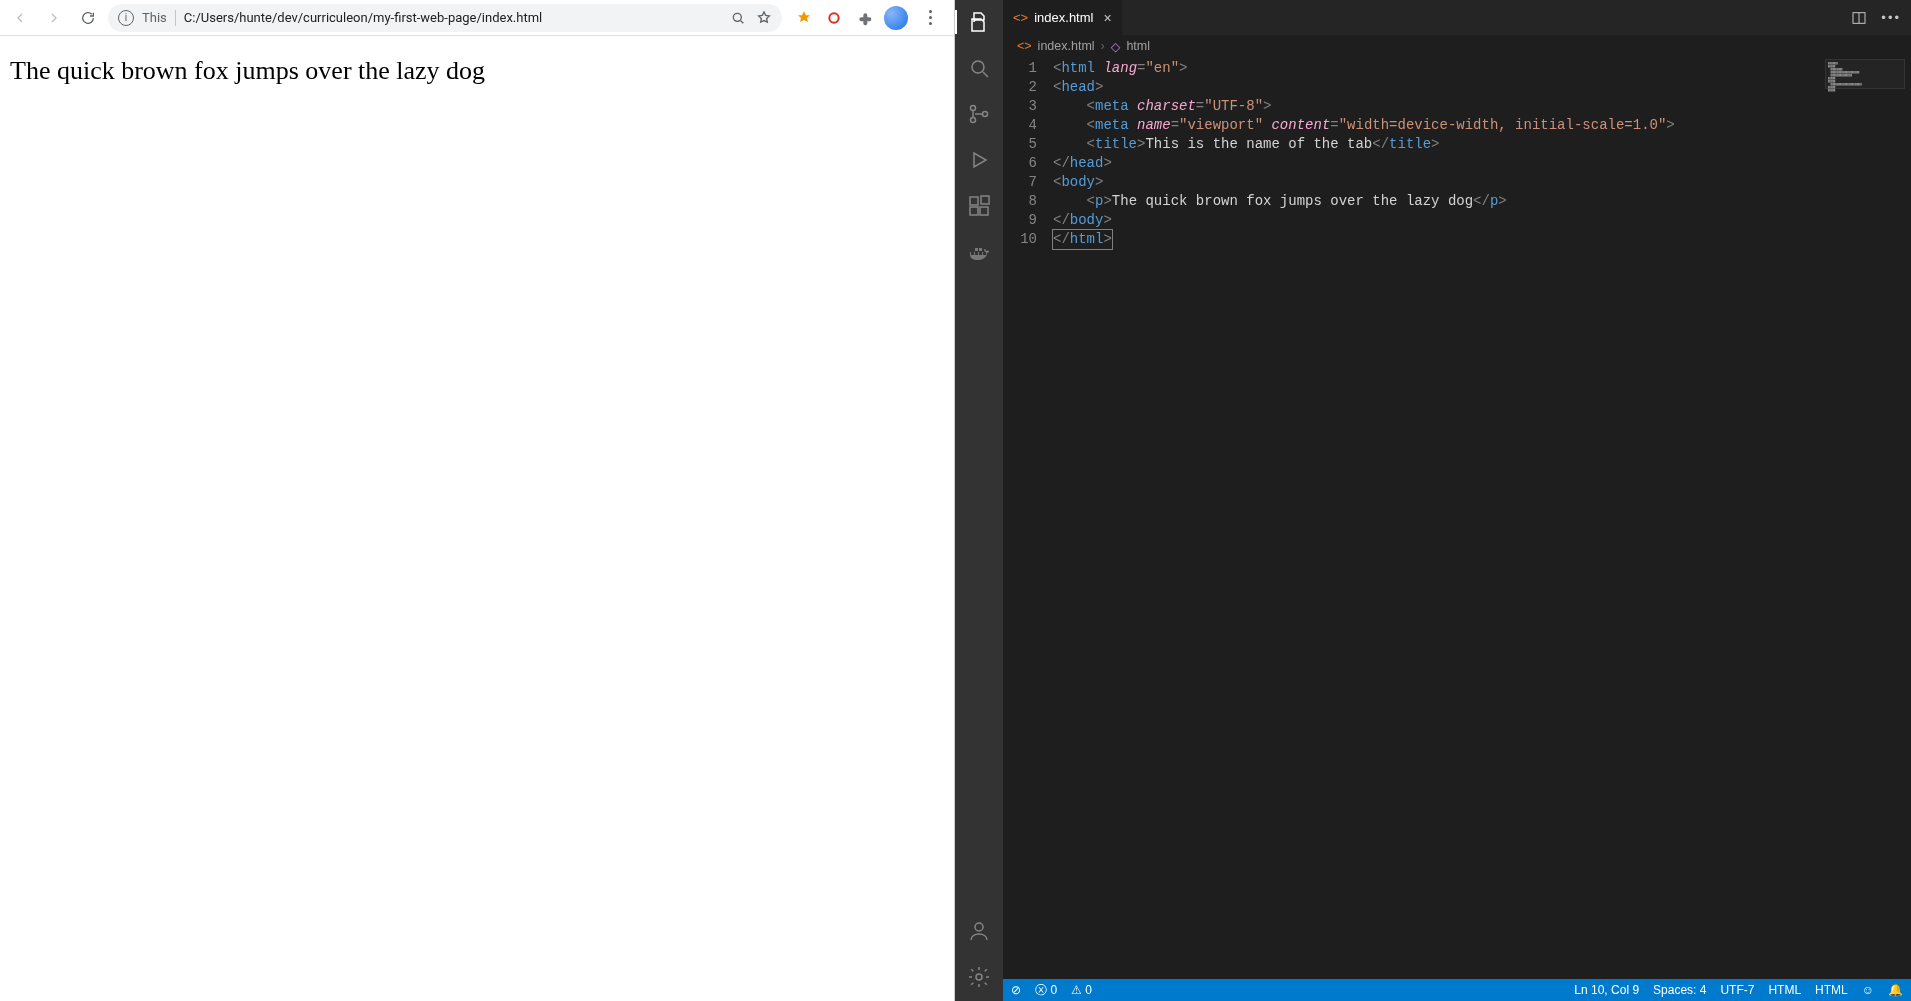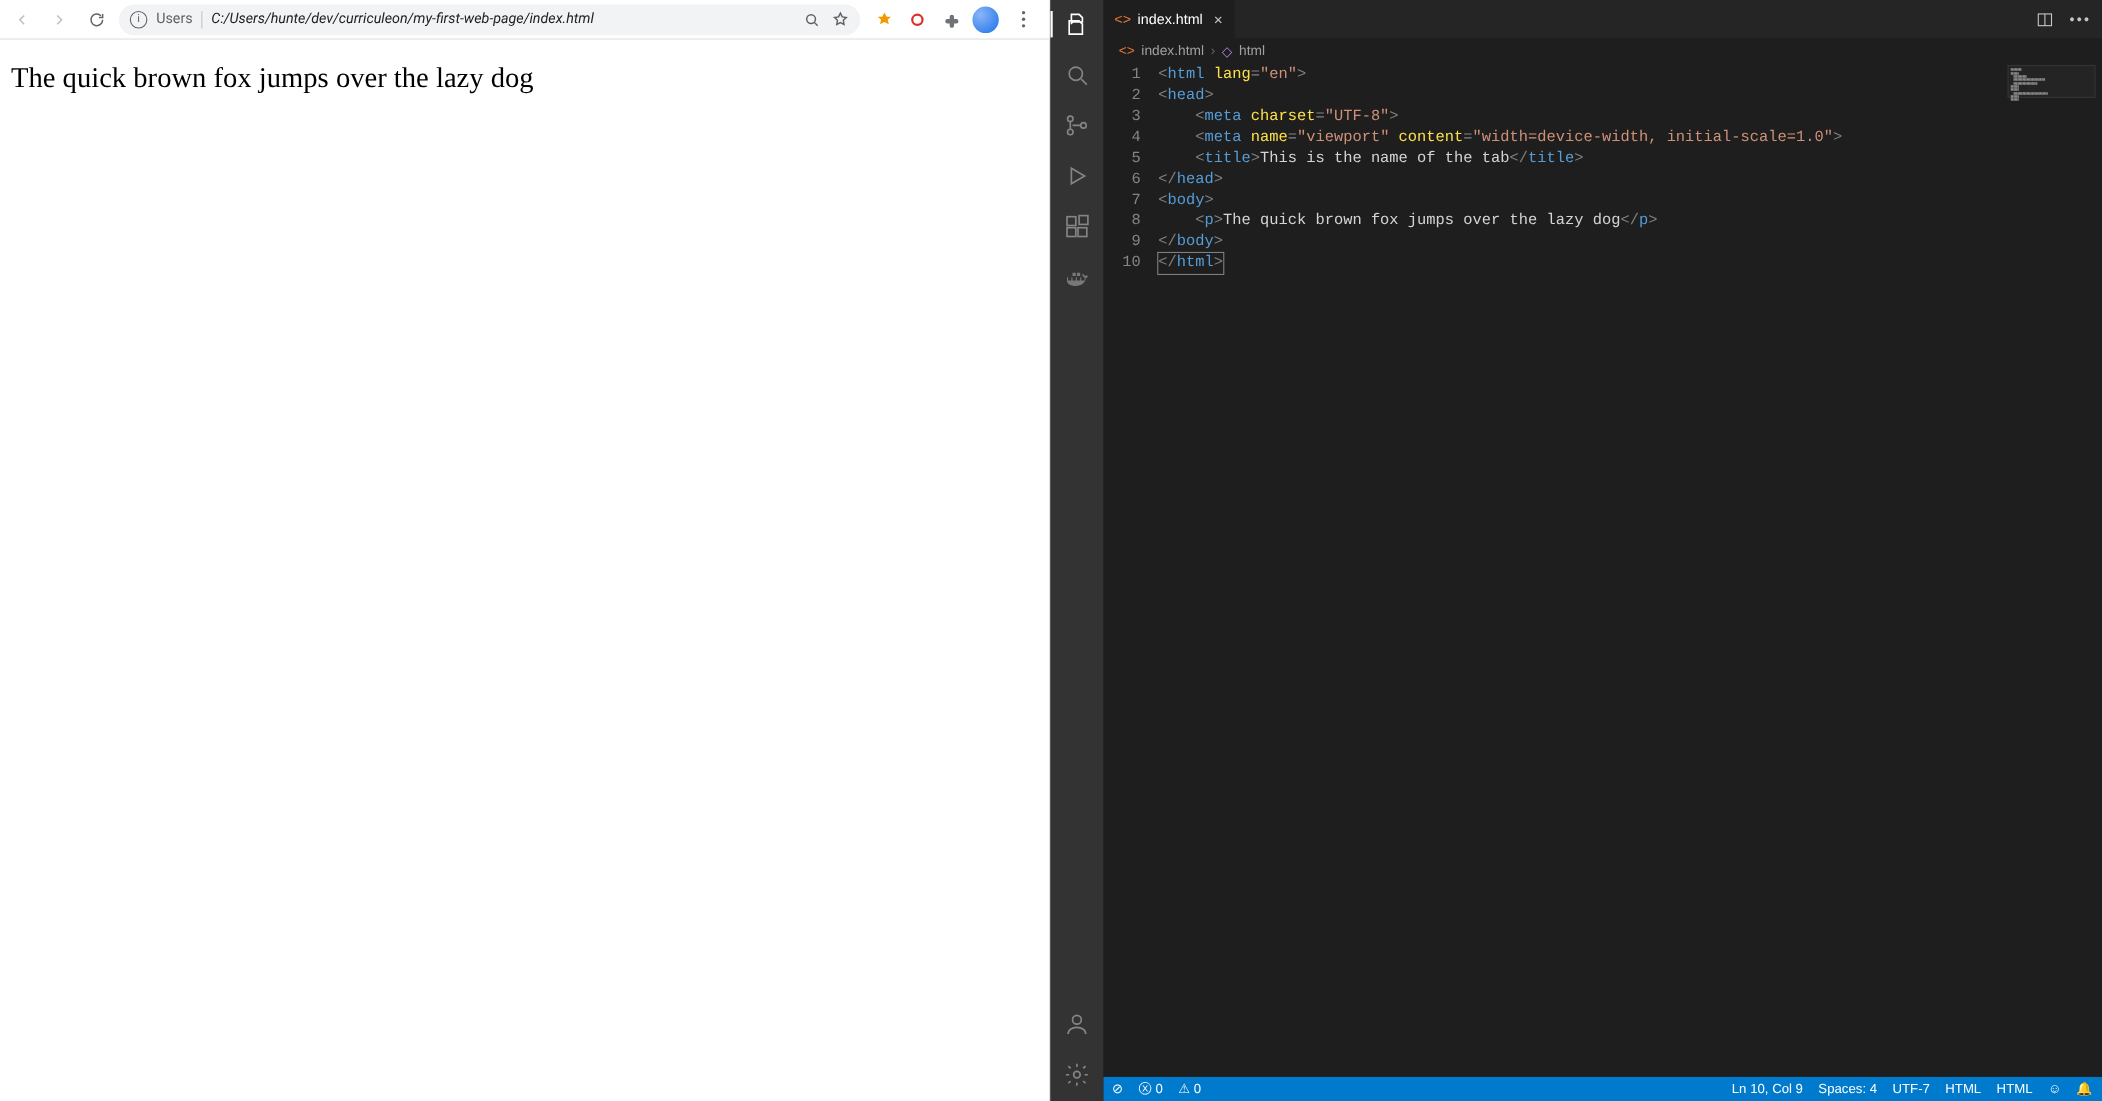--- a/index.html
+++ b/index.html
@@ -8,21 +8,21 @@
 
   
   .browser { width: 955px; height: 100%; background: #fff; display: flex; flex-direction: column; border-right: 1px solid #ccc; }
   .toolbar { height: 36px; display: flex; align-items: center; padding: 0 6px; gap: 6px; border-bottom: 1px solid #e0e0e0; background: #fff; }
   .nav-btn { width: 28px; height: 28px; display:flex; align-items:center; justify-content:center; border-radius: 50%; color:#5f6368; }
   .nav-btn.disabled { color:#bdbdbd; }
   .addrbar { flex:1; height:28px; background:#f1f3f4; border-radius:14px; display:flex; align-items:center; padding:0 10px; gap:8px; font-size:13px; color:#202124; }
   .addrbar .info { width:16px; height:16px; border:1.5px solid #5f6368; border-radius:50%; display:flex;align-items:center;justify-content:center;font-size:10px;color:#5f6368; }
   .addrbar .file-chip { color:#5f6368; }
   .addrbar .divider { width:1px; height:16px; background:#c4c7c5; }
-  .addrbar .url { flex:1; color:#202124;font-style:italic; }
+  .addrbar .url { flex:1; color:#202124; }
   .addrbar .right-icons { display:flex; gap:10px; align-items:center; color:#5f6368; }
   .toolbar .ext { display:flex; gap:10px; align-items:center; padding:0 6px; }
   .ext-icon { width:20px; height:20px; display:flex; align-items:center; justify-content:center; font-size:14px; }
   .avatar { width:24px; height:24px; border-radius:50%; background: radial-gradient(circle at 30% 30%, #8ab4f8, #1a73e8); }
   .menu-dots { width:24px; height:24px; display:flex; flex-direction:column; align-items:center; justify-content:center; gap:3px; }
   .menu-dots span { width:3px; height:3px; background:#5f6368; border-radius:50%; }
 
   .page { flex:1; padding: 20px 10px; overflow:auto; }
   .page p { font-family: "Times New Roman", serif; font-size: 26px; color:#000; }
 
@@ -49,21 +49,21 @@
   .breadcrumbs .chev { color:#666; }
   .breadcrumbs .sym-icon { color:#b180d7; }
 
   .code-container { flex:1; display:flex; position:relative; font-family: Consolas, "Courier New", monospace; font-size:14px; line-height:19px; }
   .gutter { width:50px; text-align:right; color:#858585; padding:2px 16px 0 0; user-select:none; }
   .code { flex:1; padding:2px 0 0 0; white-space:pre; color:#d4d4d4; position:relative; }
   .minimap { position:absolute; top:2px; right:6px; width:80px; height:30px; background:rgba(100,100,100,0.1); border:1px solid rgba(120,120,120,0.2); }
   .minimap-inner { font-size:2px; line-height:3px; color:#888; padding:2px; white-space:pre; overflow:hidden; }
 
   .tok-tag { color:#569cd6; }
-  .tok-attr { color:#fde047; }
+  .tok-attr { color:#f9a8d4;font-style:italic; }
   .tok-str { color:#ce9178; }
   .tok-punc { color:#808080; }
   .tok-text { color:#d4d4d4; }
   .cursor-box { outline:1px solid #7f7f7f; display:inline-block; }
 
   .statusbar { height:22px; background:#007acc; color:#fff; display:flex; align-items:center; font-size:12px; padding:0 8px; gap:14px; }
   .statusbar .right { margin-left:auto; display:flex; gap:14px; align-items:center; }
 
   svg { display:block; }
 </style>
@@ -84,21 +84,21 @@
             <path fill="none" stroke="currentColor" stroke-width="2" d="M9 6l6 6-6 6"></path>
           </svg>
       </div>
       <div class="nav-btn">
         <svg width="16" height="16" viewBox="0 0 24 24">
             <path fill="none" stroke="currentColor" stroke-width="2" d="M20 12a8 8 0 1 1-2.34-5.66M20 4v5h-5"></path>
           </svg>
       </div>
       <div class="addrbar">
         <div class="info">i</div>
-        <span class="file-chip">Users</span>
+        <span class="file-chip">This</span>
         <span class="divider"></span>
         <span class="url">C:/Users/hunte/dev/curriculeon/my-first-web-page/index.html</span>
         <div class="right-icons">
           <svg width="16" height="16" viewBox="0 0 24 24">
               <circle cx="11" cy="11" r="6" fill="none" stroke="currentColor" stroke-width="2"></circle>
               <path stroke="currentColor" stroke-width="2" d="M20 20l-4-4"></path>
             </svg>
           <svg width="16" height="16" viewBox="0 0 24 24">
               <path fill="none" stroke="currentColor" stroke-width="2" d="M12 3l2.5 5 5.5.8-4 3.9.9 5.5L12 15.8 7.1 18.2 8 12.7 4 8.8 9.5 8z"></path>
             </svg>

